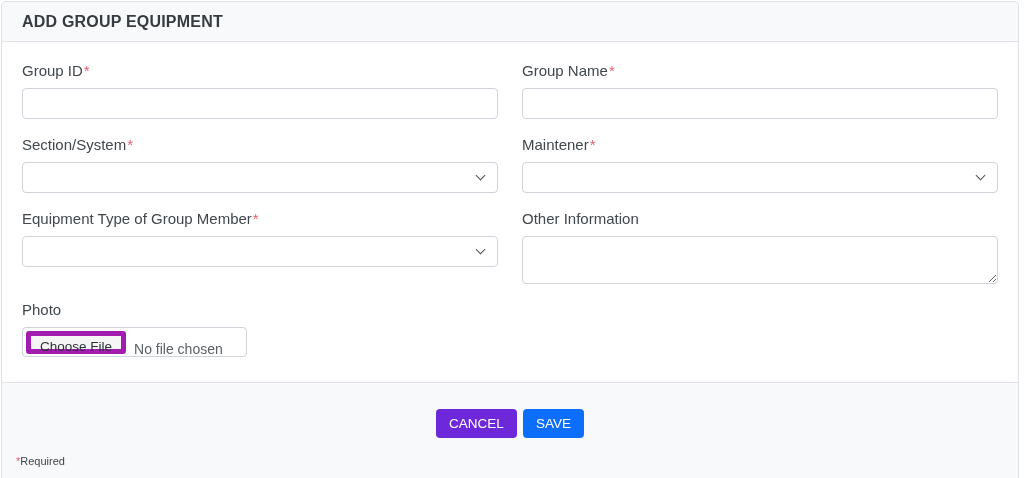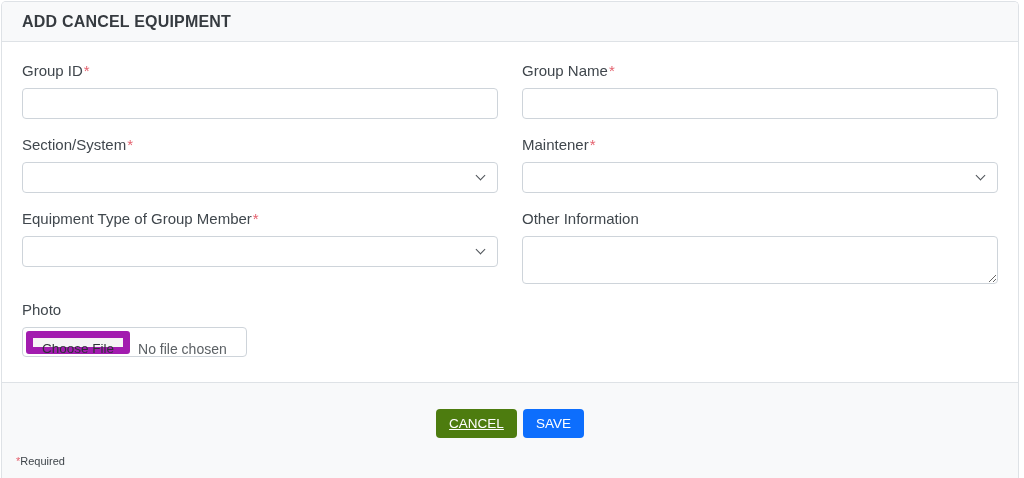--- a/index.html
+++ b/index.html
@@ -94,21 +94,21 @@
     display: flex;
     align-items: center;
     overflow: hidden;
     padding-left: 3px;
   }
   .file-btn {
     flex: 0 0 auto;
     height: 23px;
     padding: 3px 9px;
     background: #f5f5f5;
-    border: 7px solid #a21caf;
+    border: 5px solid #a21caf;
     border-radius: 3px;
     font-size: 13.5px;
     color: #2d3237;
     cursor: pointer;
     line-height: 15px;
   }
   .file-status {
     margin-left: 8px;
     font-size: 14px;
     color: #5c6165;
@@ -130,38 +130,38 @@
   .btn {
     border: none;
     border-radius: 4px;
     color: #ffffff;
     font-family: "Liberation Sans", "DejaVu Sans", sans-serif;
     font-size: 13.5px;
     padding: 7px 13px;
     cursor: pointer;
     line-height: 15px;
   }
-  .btn-secondary { background: #4d7c0f; text-decoration: underline; }
+  .btn-secondary { background: #6d28d9; }
   .btn-primary  { background: #0d6efd; }
   .required-note {
     position: absolute;
     left: 14px;
     top: 72px;
     font-size: 11px;
     color: #3f454a;
   }
   .required-note .star { margin-left: 0; margin-right: 0; }
 </style>
 </head>
 <body>
 
 <div class="card">
 
   <div class="card-header">
-    <div class="card-title">ADD CANCEL EQUIPMENT</div>
+    <div class="card-title">ADD GROUP EQUIPMENT</div>
   </div>
 
   <div class="card-body">
     <div class="form-grid">
 
       <div class="form-group">
         <label class="form-label"><span>Group ID</span><span class="star">*</span></label>
         <input type="text" class="form-control" value="" style="">
       </div>
 

